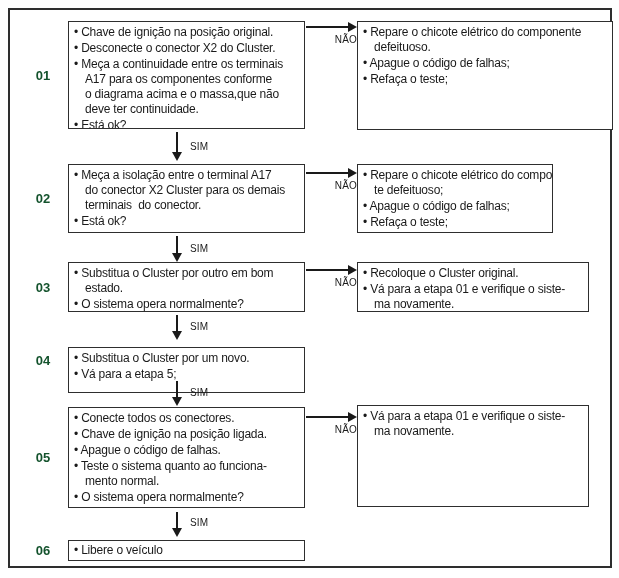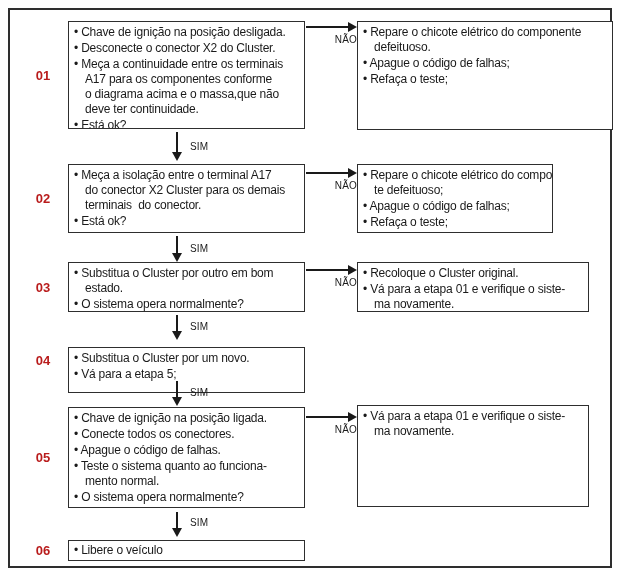--- a/index.html
+++ b/index.html
@@ -17,21 +17,21 @@
   }
   ul.items { margin:0; padding:3px 3px 0 5px; list-style:none; }
   ul.items li {
     font-size:12px; line-height:15px; letter-spacing:-0.2px;
     white-space:pre; padding-left:11px; text-indent:-11px; color:#1a1a1a;
   }
   ul.items li + li { margin-top:1px; }
   ul.items li::before { content:"• "; }
   .stepnum {
     position:absolute; width:26px; text-align:center;
-    font-size:13px; font-weight:bold; color:#b91c1c;
+    font-size:13px; font-weight:bold; color:#14532d;
   }
   .hline { position:absolute; height:2px; background:#1a1a1a; }
   .vline { position:absolute; width:2px; background:#1a1a1a; }
   .head-right {
     position:absolute; width:0; height:0;
     border-top:5px solid transparent; border-bottom:5px solid transparent;
     border-left:9px solid #1a1a1a;
   }
   .head-down {
     position:absolute; width:0; height:0;
@@ -99,21 +99,21 @@
 </style>
 </head>
 <body>
 
 <div class="canvas">
   <div class="frame"></div>
 
   <div class="stepnum n1">01</div>
   <div class="box l1">
     <ul class="items">
-        <li>Chave de ignição na posição desligada.</li>
+        <li>Chave de ignição na posição original.</li>
         <li>Desconecte o conector X2 do Cluster.</li>
         <li>Meça a continuidade entre os terminais
 A17 para os componentes conforme
 o diagrama acima e o massa,que não
 deve ter continuidade.</li>
         <li>Está ok?</li>
       </ul>
   </div>
   <div class="hline no1-line"></div>
   <div class="head-right no1-head"></div>
@@ -183,22 +183,22 @@
         <li>Vá para a etapa 5;</li>
       </ul>
   </div>
   <div class="vline sim4-line"></div>
   <div class="head-down sim4-head"></div>
   <div class="lbl sim4-lbl">SIM</div>
 
   <div class="stepnum n5">05</div>
   <div class="box l5">
     <ul class="items">
+        <li>Conecte todos os conectores.</li>
         <li>Chave de ignição na posição ligada.</li>
-        <li>Conecte todos os conectores.</li>
         <li>Apague o código de falhas.</li>
         <li>Teste o sistema quanto ao funciona-
 mento normal.</li>
         <li>O sistema opera normalmente?</li>
       </ul>
   </div>
   <div class="hline no5-line"></div>
   <div class="head-right no5-head"></div>
   <div class="lbl no-lbl no5-lbl">NÃO</div>
   <div class="box r5">

